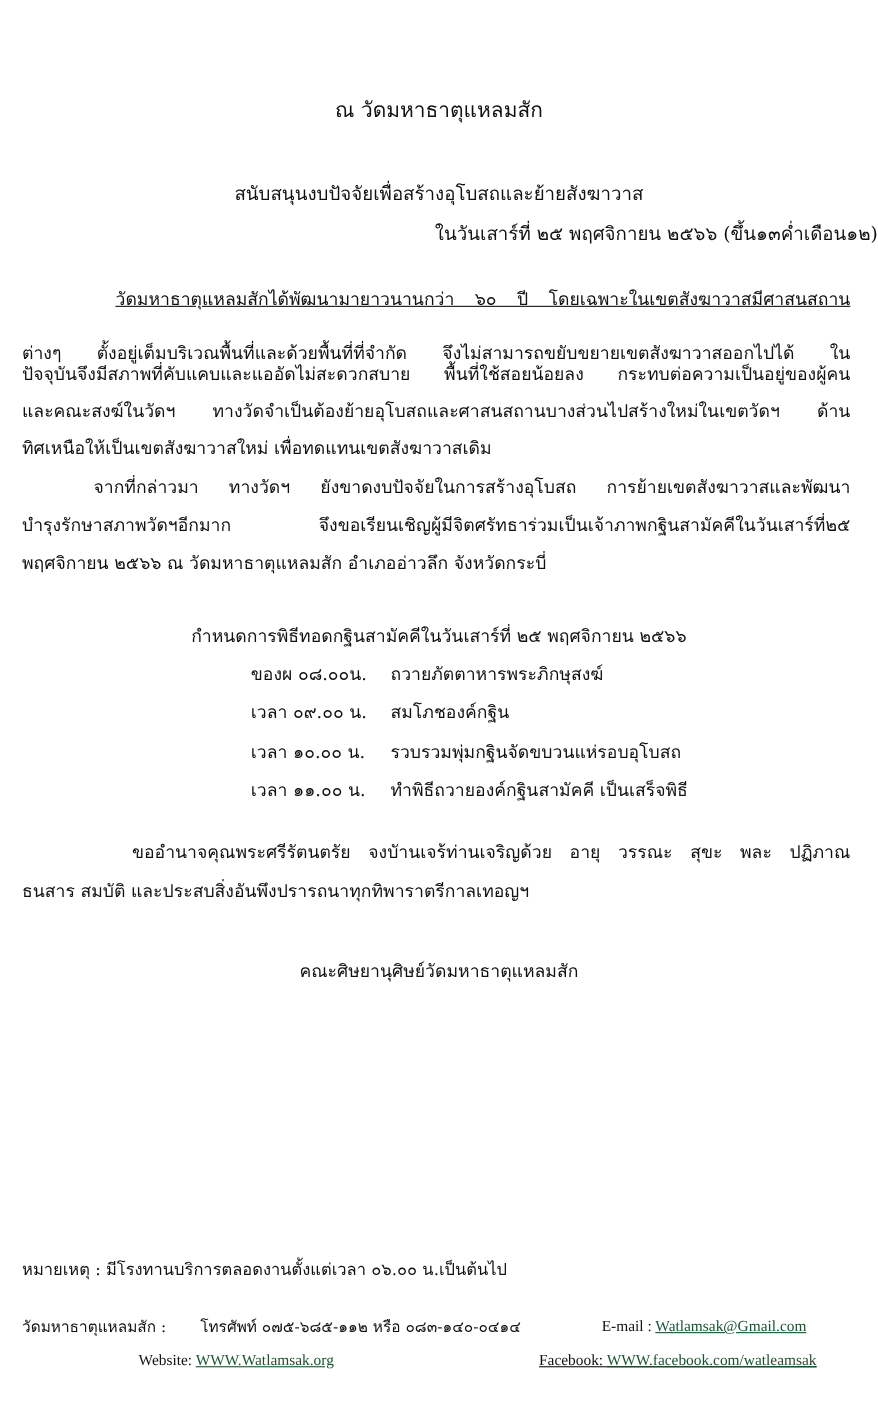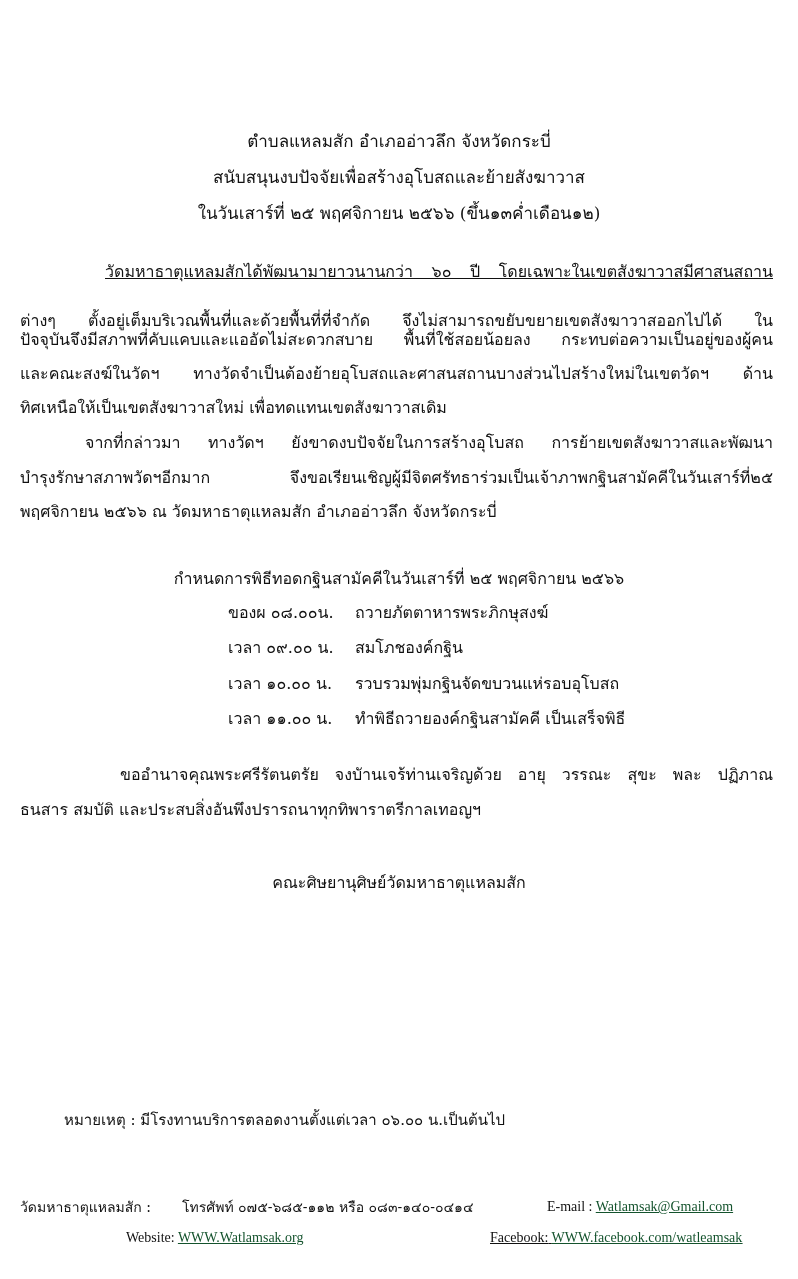--- a/index.html
+++ b/index.html
@@ -16,33 +16,33 @@
       position: absolute; left: 20px; width: 753px;
       font-size: 16px; line-height: 20px; white-space: nowrap;
       text-align: justify; text-align-last: justify;
     }
     .para-line.last { text-align-last: left; }
     .para-line.indent { left: 105px; width: 668px; }
     .para-line.indent2 { left: 85px; width: 688px; }
     .para-line.indent3 { left: 120px; width: 653px; }
     .sched-row { position: absolute; left: 228px; font-size: 16px; line-height: 20px; white-space: nowrap; }
     .sched-time { display: inline-block; width: 127px; }
-    .note { position: absolute; left: 20px; top: 1110px; font-size: 15px; line-height: 20px; white-space: nowrap; margin-left: 44px; }
+    .note { position: absolute; left: 20px; top: 1144px; font-size: 15px; line-height: 20px; white-space: nowrap; }
     .footer { position: absolute; font-size: 14px; line-height: 18px; white-space: nowrap; font-family: "Liberation Serif", serif; }
     .footer-thai { font-family: "DejaVu Serif", serif; }
     a.link { color: #14532d; text-decoration: underline; }
   </style>
 </head>
 <body>
 
 <div class="page">
 
-  <div class="center hline" style="top:131px;">ตำบลแหลมสัก อำเภออ่าวลึก จังหวัดกระบี่</div>
+  <div class="center hline title2" style="top:90px;">ณ วัดมหาธาตุแหลมสัก</div>
   <div class="center hline" style="top:167px;">สนับสนุนงบปัจจัยเพื่อสร้างอุโบสถและย้ายสังฆาวาส</div>
-  <div class="center hline" style="top:203px;">ในวันเสาร์ที่ ๒๕ พฤศจิกายน ๒๕๖๖ (ขึ้น๑๓ค่ำเดือน๑๒)</div>
+  <div class="center hline" style="top:203px;text-align:right;">ในวันเสาร์ที่ ๒๕ พฤศจิกายน ๒๕๖๖ (ขึ้น๑๓ค่ำเดือน๑๒)</div>
 
   <div>
     <div class="para-line indent" style="top:262px;text-decoration:underline;">วัดมหาธาตุแหลมสักได้พัฒนามายาวนานกว่า ๖๐ ปี โดยเฉพาะในเขตสังฆาวาสมีศาสนสถาน</div>
     <div class="para-line" style="top:296px;margin-top:15px;">ต่างๆ ตั้งอยู่เต็มบริเวณพื้นที่และด้วยพื้นที่ที่จำกัด จึงไม่สามารถขยับขยายเขตสังฆาวาสออกไปได้ ใน</div>
     <div class="para-line" style="top:330px;">ปัจจุบันจึงมีสภาพที่คับแคบและแออัดไม่สะดวกสบาย พื้นที่ใช้สอยน้อยลง กระทบต่อความเป็นอยู่ของผู้คน</div>
     <div class="para-line" style="top:364px;">และคณะสงฆ์ในวัดฯ ทางวัดจำเป็นต้องย้ายอุโบสถและศาสนสถานบางส่วนไปสร้างใหม่ในเขตวัดฯ ด้าน</div>
     <div class="para-line last" style="top:398px;">ทิศเหนือให้เป็นเขตสังฆาวาสใหม่ เพื่อทดแทนเขตสังฆาวาสเดิม</div>
   </div>
 
   <div>

